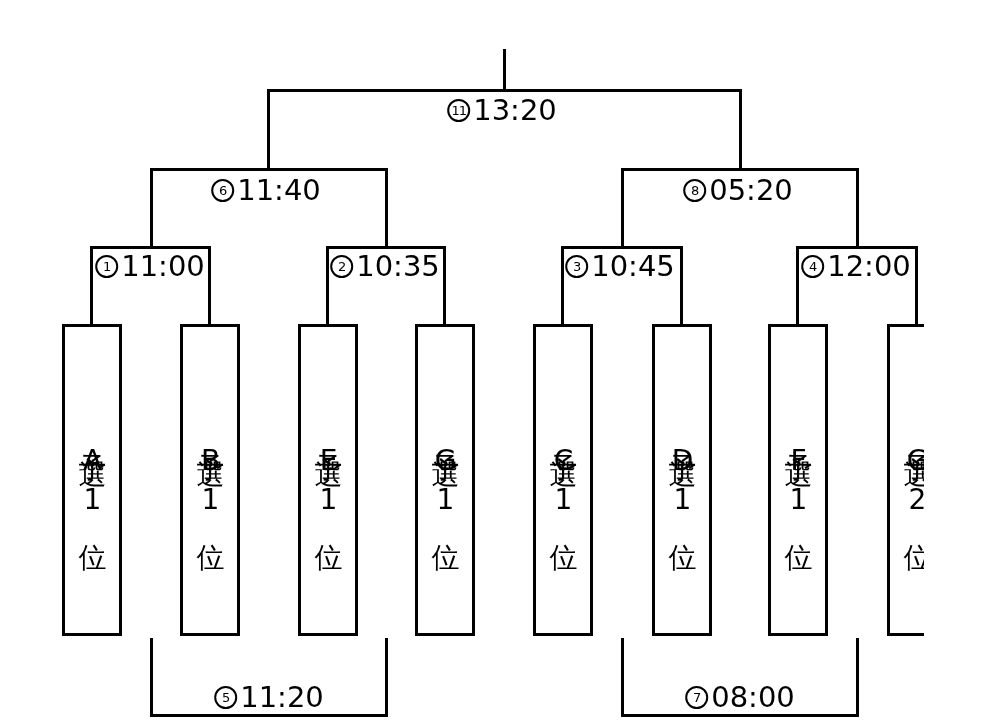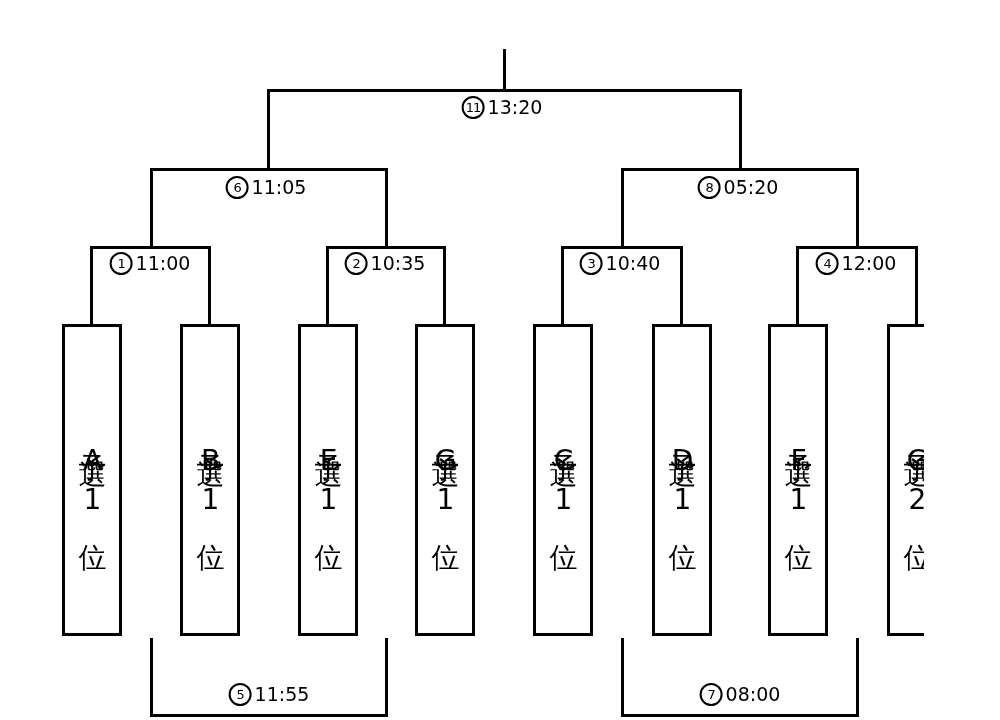--- a/index.html
+++ b/index.html
@@ -63,21 +63,21 @@
     border: 2px solid #000000;
     border-radius: 50%;
     display: inline-flex;
     align-items: center;
     justify-content: center;
     font-size: 13px;
     letter-spacing: -1px;
     line-height: 1;
   }
   .time {
-    font-size: 19px;
+    font-size: 29px;
     line-height: 1;
   }
 </style>
 </head>
 <body>
 
 <div class="stage">
 
   <div class="vl" style="left:503px; top:29px; height:43px;"></div>
   <div class="hl" style="left:267px; top:69px; width:475px;"></div>
@@ -113,51 +113,51 @@
   <div class="vl" style="left:856px; top:618px; height:79px;"></div>
   <div class="hl" style="left:621px; top:694px; width:238px;"></div>
 
   <div class="match-label" style="left:502px; top:76px;">
     <span class="cnum">11</span>
     <span class="time">13:20</span>
   </div>
 
   <div class="match-label" style="left:266px; top:156px;">
     <span class="cnum">6</span>
-    <span class="time">11:05</span>
+    <span class="time">11:40</span>
   </div>
 
   <div class="match-label" style="left:738px; top:156px;">
     <span class="cnum">8</span>
     <span class="time">05:20</span>
   </div>
 
   <div class="match-label" style="left:150px; top:232px;">
     <span class="cnum">1</span>
     <span class="time">11:00</span>
   </div>
 
   <div class="match-label" style="left:385px; top:232px;">
     <span class="cnum">2</span>
     <span class="time">10:35</span>
   </div>
 
   <div class="match-label" style="left:620px; top:232px;">
     <span class="cnum">3</span>
-    <span class="time">10:40</span>
+    <span class="time">10:45</span>
   </div>
 
   <div class="match-label" style="left:856px; top:232px;">
     <span class="cnum">4</span>
     <span class="time">12:00</span>
   </div>
 
   <div class="match-label" style="left:269px; top:663px;">
     <span class="cnum">5</span>
-    <span class="time">11:55</span>
+    <span class="time">11:20</span>
   </div>
 
   <div class="match-label" style="left:740px; top:663px;">
     <span class="cnum">7</span>
     <span class="time">08:00</span>
   </div>
 
   <div class="team-box" style="left:62px;">
     <span class="vtext">予選A1位</span>
   </div>

